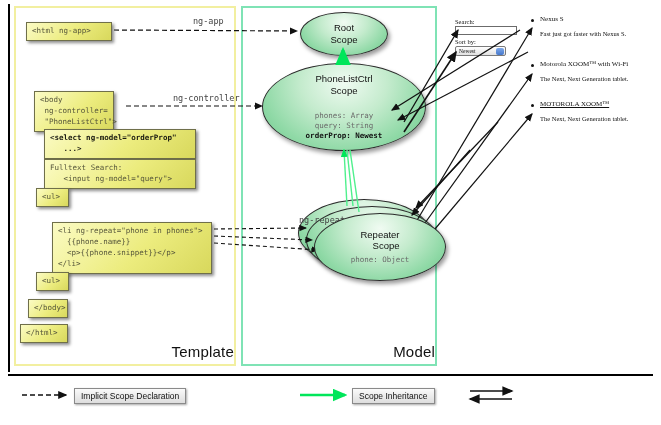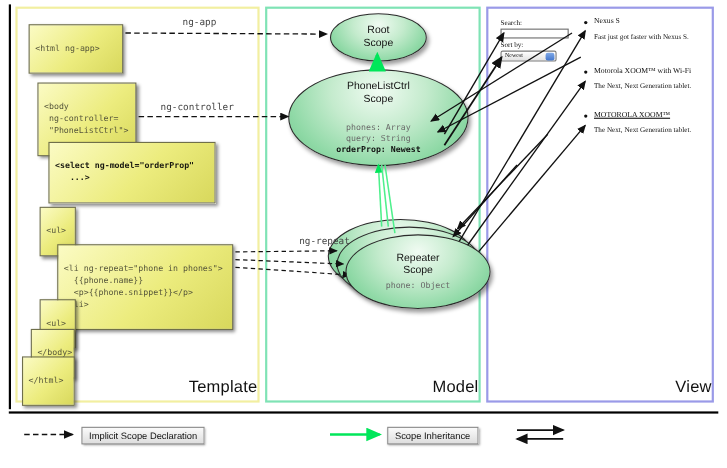--- a/index.html
+++ b/index.html
@@ -21,21 +21,21 @@
   .panel-label{position:absolute;bottom:4px;left:0;width:100%;text-align:right;
                font-size:15px;color:#111;letter-spacing:.2px;}
 
   
   .cbox{position:absolute;box-sizing:border-box;
         background:linear-gradient(135deg,#fbfbc4 0%,#ecec7e 55%,#d8d85c 100%);
         border:1px solid #6f6f4a;
         box-shadow:2px 2px 3px rgba(0,0,0,.45);
         font-family:"DejaVu Sans Mono", monospace;
         font-size:7.5px;line-height:1.45;color:#55553a;
-        padding:16px 5px;white-space:pre;}
+        padding:3px 5px;white-space:pre;}
   .cbox.bold{color:#181810;font-weight:bold;}
 
   
   .ell{position:absolute;border-radius:50%;
        background:radial-gradient(ellipse at 50% 22%, #f0fbf2 0%, #c4ebcd 38%, #8fd9a6 72%, #6cc48a 100%);
        border:1.4px solid #2b2b2b;
        box-shadow:2px 3px 4px rgba(0,0,0,.40);
        display:flex;flex-direction:column;align-items:center;justify-content:center;
        text-align:center;}
   .ell .t1{font-size:9.5px;color:#111;line-height:1.25;}
@@ -51,21 +51,21 @@
            border-radius:2px;font-family:"Liberation Serif", serif;font-size:5.5px;
            color:#111;padding:0 12px 0 3px;line-height:9px;}
   .vselect .knob{position:absolute;right:1px;top:1px;width:8px;height:7px;
                  background:linear-gradient(#7fa8e8,#4477cc);border-radius:2px;}
   .vbullet{position:absolute;width:3px;height:3px;background:#111;border-radius:50%;}
   .vname{position:absolute;font-family:"Liberation Serif", serif;font-size:7px;color:#111;white-space:nowrap;}
   .vsnip{position:absolute;font-family:"Liberation Serif", serif;font-size:6.5px;color:#111;white-space:nowrap;}
 
   
   .alabel{position:absolute;font-family:"DejaVu Sans Mono", monospace;
-          font-size:8.5px;color:#444;white-space:nowrap;}
+          font-size:8.5px;color:#444;white-space:nowrap;margin-left:27px;}
 
   
   .legend{position:absolute;left:0;top:381px;width:661px;height:42px;}
   .lgbox{position:absolute;box-sizing:border-box;
          background:linear-gradient(#fafafa,#dedede);
          border:1px solid #8a8a8a;box-shadow:1px 1px 2px rgba(0,0,0,.35);
          font-size:8.5px;color:#111;padding:2px 6px;white-space:nowrap;text-align:center;}
 
   svg.ov{position:absolute;left:0;top:0;width:661px;height:425px;pointer-events:none;}
 </style>
@@ -76,30 +76,29 @@
 
   <div class="edge-left"></div>
   <div class="edge-bottom"></div>
 
   <div class="panel panel-template">
     <div class="panel-label">Template</div>
   </div>
   <div class="panel panel-model">
     <div class="panel-label">Model</div>
   </div>
-  <div class="panel panel-view">
-    <div class="panel-label">View</div>
-  </div>
 
   <div class="cbox" style="left:26px;top:22px;width:86px;">&lt;html ng-app&gt;</div>
-  <div class="cbox" style="left:34px;top:75px;width:90px;">&lt;body
+  <div class="cbox" style="left:34px;top:91px;width:80px;">&lt;body
  ng-controller=
  "PhoneListCtrl"&gt;</div>
   <div class="cbox bold" style="left:44px;top:129px;width:152px;">&lt;select ng-model="orderProp"
    ...&gt;</div>
+  <div class="cbox" style="left:44px;top:159px;width:152px;">Fulltext Search:
+   &lt;input ng-model="query"&gt;</div>
   <div class="cbox" style="left:36px;top:188px;width:33px;">&lt;ul&gt;</div>
   <div class="cbox" style="left:52px;top:222px;width:160px;">&lt;li ng-repeat="phone in phones"&gt;
   {{phone.name}}
   &lt;p&gt;{{phone.snippet}}&lt;/p&gt;
 &lt;/li&gt;</div>
   <div class="cbox" style="left:36px;top:272px;width:33px;">&lt;ul&gt;</div>
   <div class="cbox" style="left:28px;top:299px;width:40px;">&lt;/body&gt;</div>
   <div class="cbox" style="left:20px;top:324px;width:48px;">&lt;/html&gt;</div>
 
   <div class="ell" style="left:300px;top:12px;width:86px;height:42px;">
@@ -108,21 +107,21 @@
 
   <div class="ell" style="left:262px;top:63px;width:162px;height:86px;gap:11px;">
     <div class="t1">PhoneListCtrl<br>Scope</div>
     <div class="props"><span>phones: Array</span>
 <span>query: String</span>
 <b>orderProp: Newest</b></div>
   </div>
 
   <div class="ell" style="left:298px;top:199px;width:130px;height:66px;"></div>
   <div class="ell" style="left:306px;top:206px;width:130px;height:66px;"></div>
-  <div class="ell" style="left:314px;top:213px;width:130px;height:66px;z-index:3;">
+  <div class="ell" style="left:314px;top:213px;width:130px;height:66px;z-index:3;text-align:right;">
     <div class="t1">Repeater<br>Scope</div>
     <div class="props">phone: Object</div>
   </div>
 
   <div class="vlabel" style="left:455px;top:18px;">Search:</div>
   <div class="vinput" style="left:455px;top:26px;width:62px;height:9px;" title=""></div>
   <div class="vlabel" style="left:455px;top:38px;">Sort by:</div>
   <div class="vselect" style="left:455px;top:46px;width:51px;height:10px;">
     <span>Newest</span>
     <span class="knob"></span>

